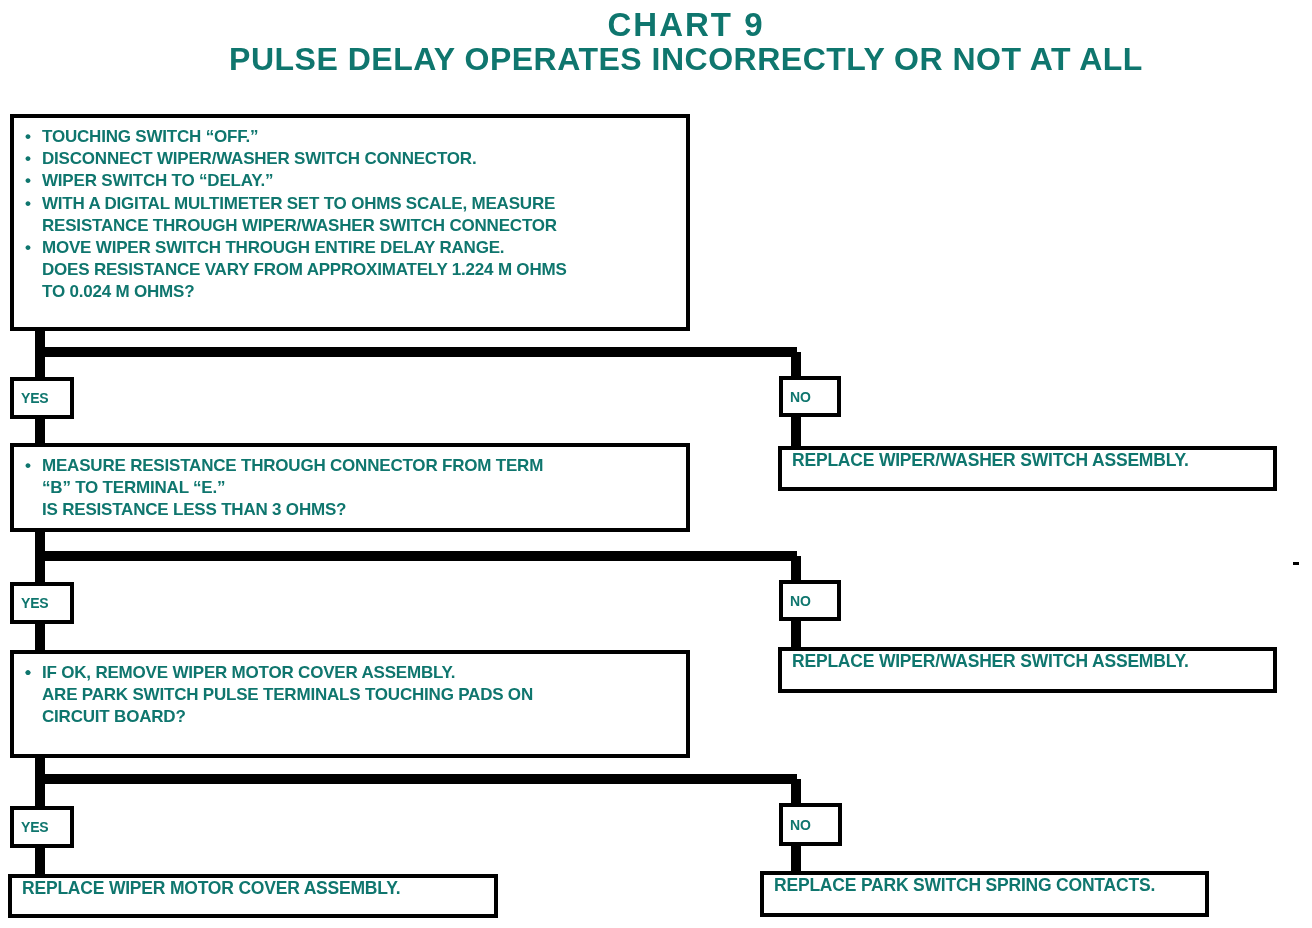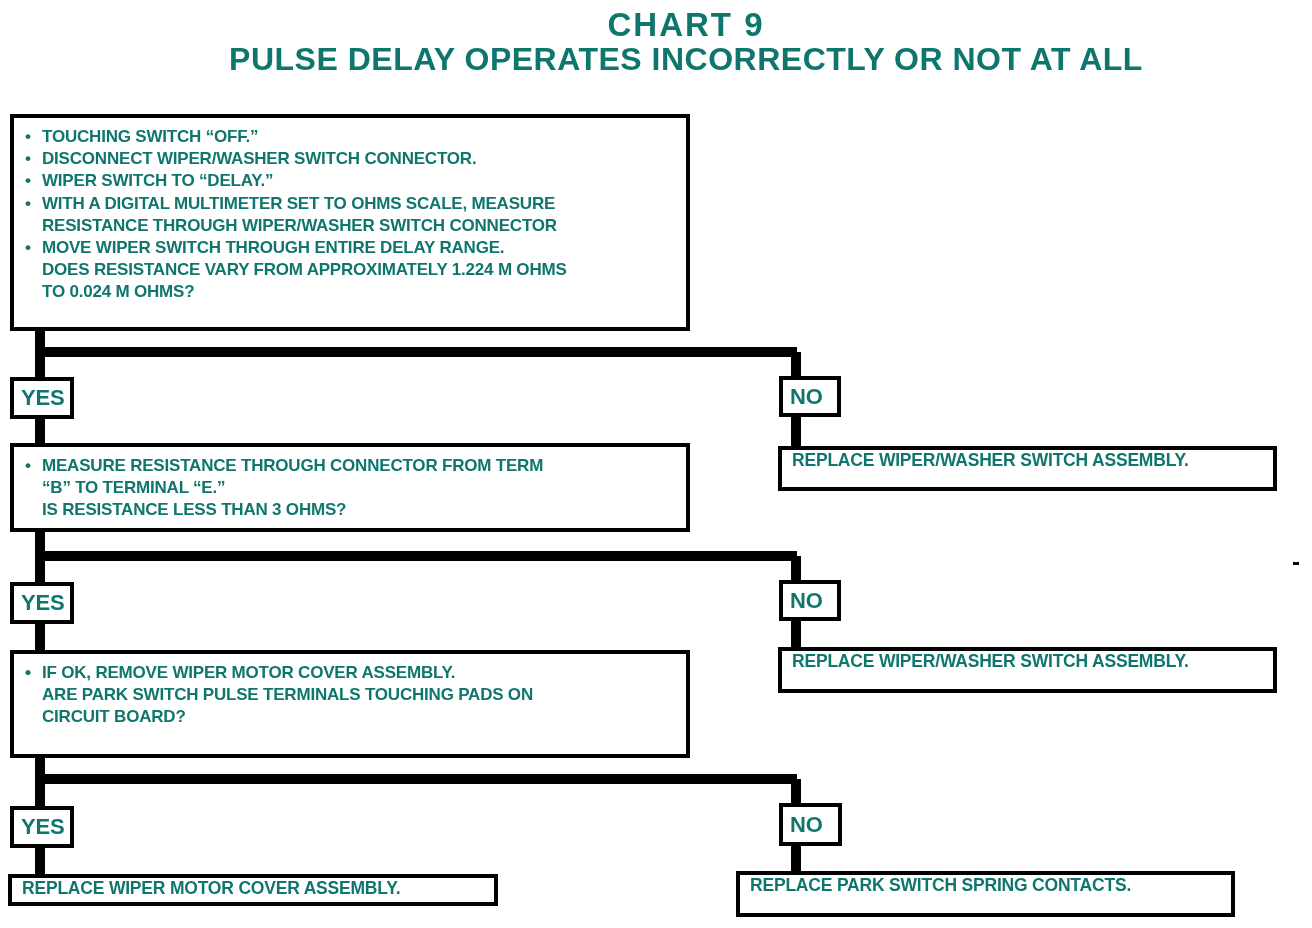--- a/index.html
+++ b/index.html
@@ -17,21 +17,21 @@
     font-size:32px;letter-spacing:.5px;transform:translateX(30px);
   }
   .stepbox{
     position:absolute;box-sizing:border-box;border:4px solid #000;background:#fff;
     padding:8px 10px 0 8px;font-size:17px;line-height:22.2px;letter-spacing:-.2px;
   }
   .line{position:relative;padding-left:20px;white-space:nowrap;}
   .bullet{position:absolute;left:3px;top:0;}
   .labelbox{
     position:absolute;box-sizing:border-box;border:4px solid #000;background:#fff;
-    font-size:22px;display:flex;align-items:center;padding-left:7px;letter-spacing:-.2px;
+    font-size:14px;display:flex;align-items:center;padding-left:7px;letter-spacing:-.2px;
   }
   .actionbox{
     position:absolute;box-sizing:border-box;border:4px solid #000;background:#fff;
     font-size:17.5px;display:flex;align-items:flex-start;padding-left:10px;
     letter-spacing:-.2px;white-space:nowrap;
   }
   .vline,.hline{position:absolute;background:#000;}
 </style>
 </head>
 <body>
@@ -108,22 +108,22 @@
   <div class="labelbox" style="left:10px;top:806px;width:64px;height:42px;">
       <span>YES</span>
     </div>
   <div class="labelbox" style="left:779px;top:803px;width:63px;height:43px;">
       <span>NO</span>
     </div>
 
   <div class="vline" style="left:35px;top:846px;width:10px;height:30px;"></div>
   <div class="vline" style="left:791px;top:844px;width:10px;height:30px;"></div>
 
-  <div class="actionbox" style="left:8px;top:874px;width:490px;height:32px;">
+  <div class="actionbox" style="left:8px;top:874px;width:490px;height:44px;">
       <span>REPLACE WIPER MOTOR COVER ASSEMBLY.</span>
     </div>
-  <div class="actionbox" style="left:736px;top:871px;width:499px;height:46px;">
+  <div class="actionbox" style="left:760px;top:871px;width:449px;height:46px;">
       <span>REPLACE PARK SWITCH SPRING CONTACTS.</span>
     </div>
 
   <div class="hline" style="left:1293px;top:562px;width:6px;height:3px;"></div>
 
 </div>
 
 </body></html>

